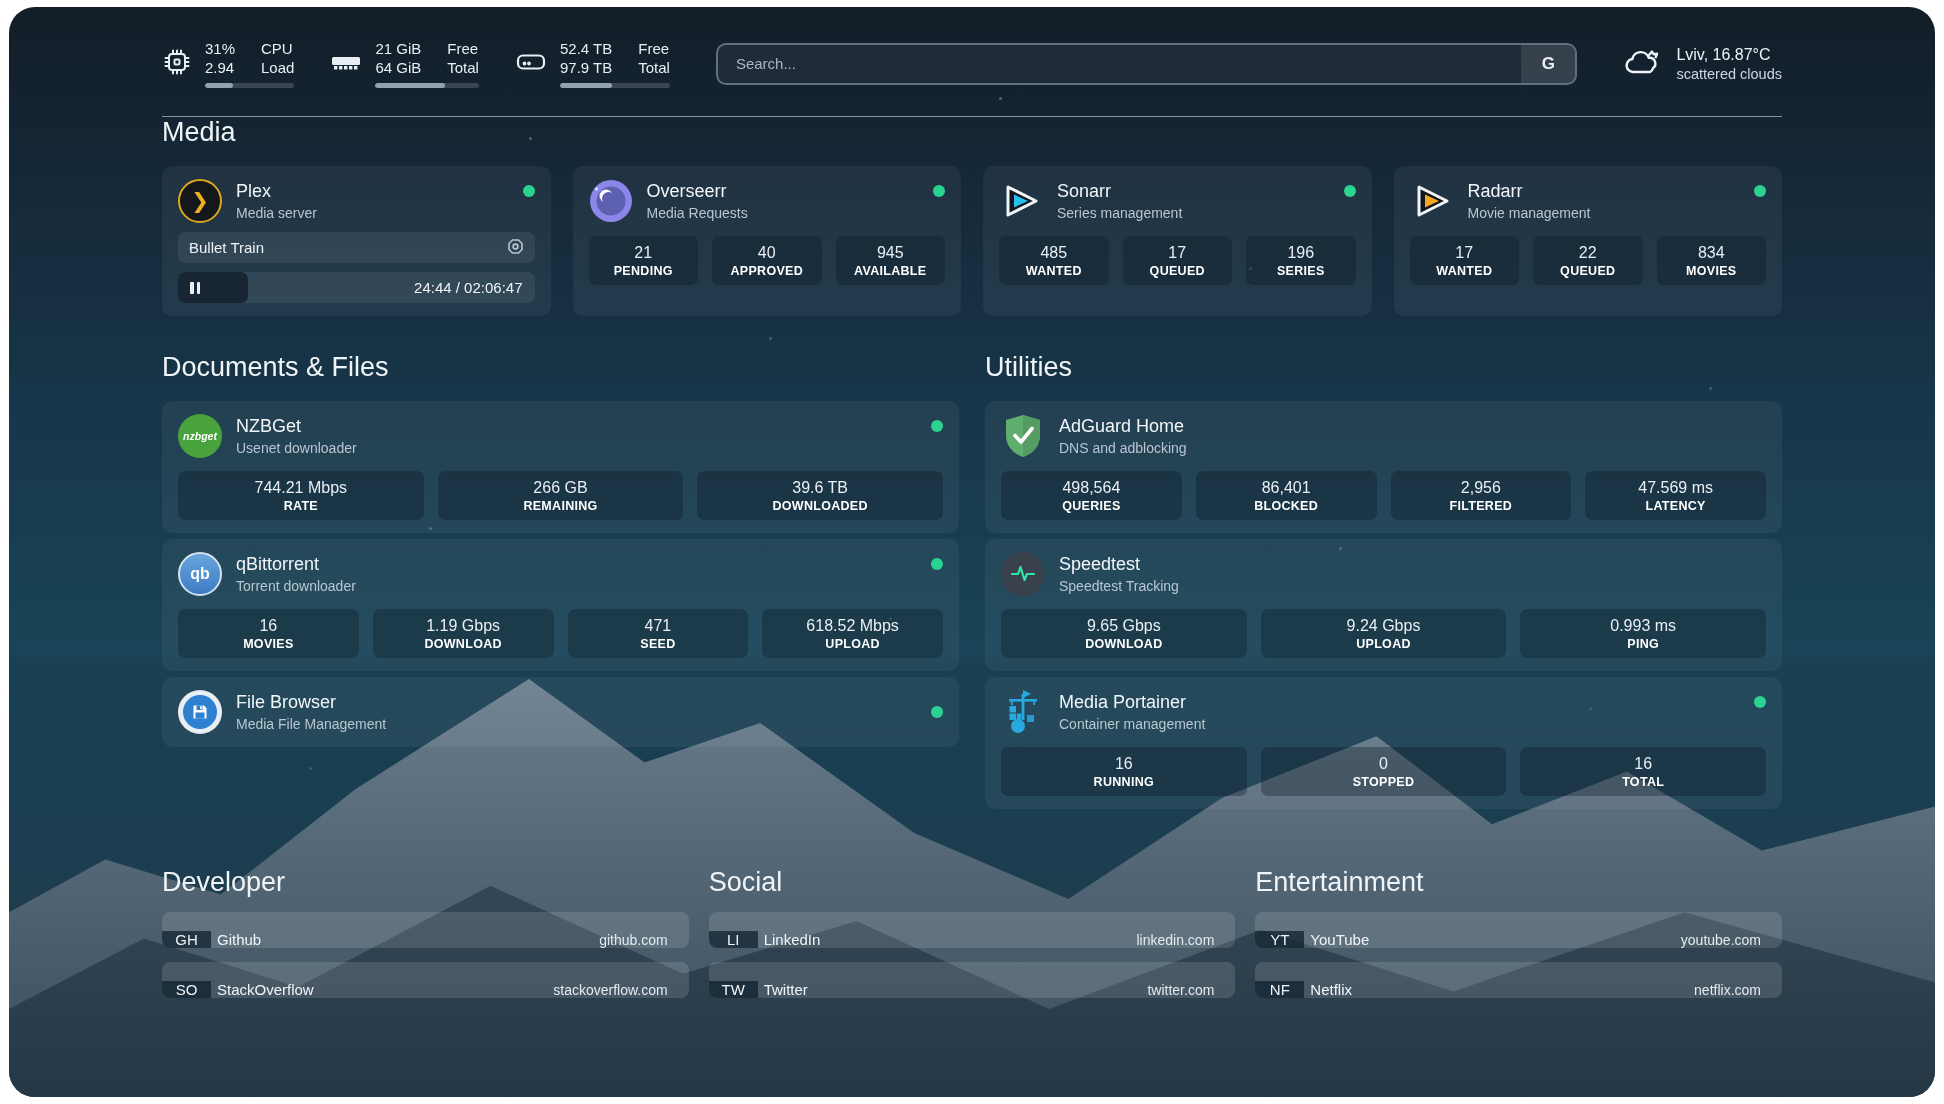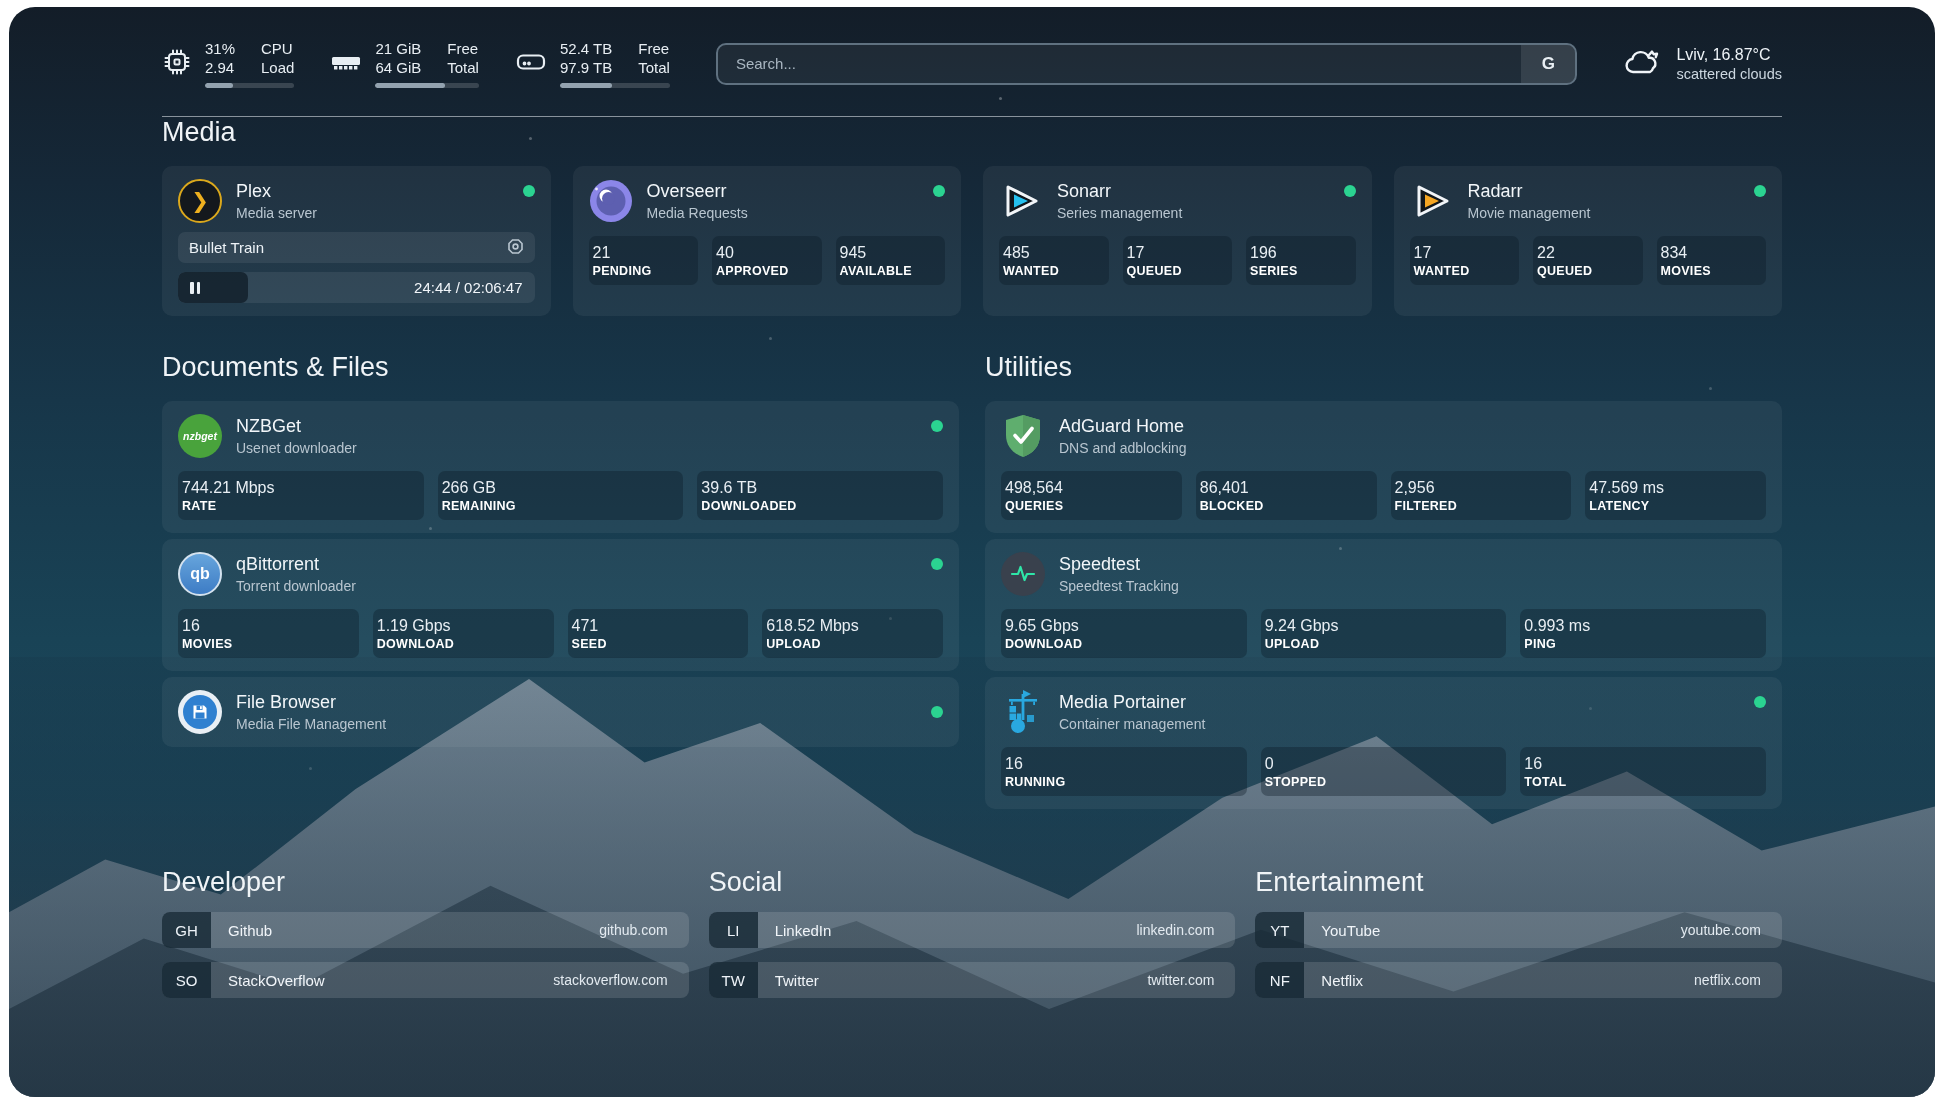--- a/index.html
+++ b/index.html
@@ -59,21 +59,21 @@
   .card-head { display:flex; align-items:center; gap:14px; }
   .logo { width:44px; height:44px; flex:none; display:flex; align-items:center; justify-content:center; }
   .titles .name { font-size:18px; font-weight:500; color:#f2f6f9; }
   .titles .desc { font-size:14px; color:#b9c6d0; margin-top:3px; }
   .dot { width:12px; height:12px; border-radius:50%; background:#2bd391; margin-left:auto; align-self:flex-start; margin-top:6px; flex:none; }
   .dot.center { align-self:center; margin-top:0; }
 
   .stats { display:grid; gap:14px; margin-top:13px; }
   .stats.c3 { grid-template-columns:repeat(3,1fr); }
   .stats.c4 { grid-template-columns:repeat(4,1fr); }
-  .stat { background:rgba(9,24,34,.34); border-radius:7px; padding:8px 4px 7px; }
+  .stat { background:rgba(9,24,34,.34); border-radius:7px; padding:8px 4px 7px; text-align:center; }
   .stat-value { font-size:16px; color:#e9eff4; }
   .stat-label { font-size:12.5px; font-weight:700; color:#ffffff; margin-top:2px; letter-spacing:.3px; }
 
   
   .media-row { margin-top:9px; background:rgba(255,255,255,.075); border-radius:7px; height:31px;
     display:flex; align-items:center; padding:0 11px; font-size:15px; color:#eef3f7; }
   .media-row .spacer { flex:1; }
   .progress-row { position:relative; padding:0; overflow:hidden; }
   .elapsed { position:absolute; left:0; top:0; bottom:0; background:rgba(7,17,27,.62); border-radius:7px;
     display:flex; align-items:center; padding-left:12px; }
@@ -85,24 +85,24 @@
   .circle { width:44px; height:44px; border-radius:50%; display:flex; align-items:center; justify-content:center; }
   .plex-logo { background:#14181d; border:2.5px solid #dba81c; color:#efb01f; font-size:21px; font-weight:800; }
   .nzb-logo { background:#49a33c; color:#fff; font-size:10.5px; font-weight:700; font-style:italic; }
   .qb-logo { background:linear-gradient(180deg,#67a5dc,#3d7cc5); border:2px solid #d4e2ef; color:#fff; font-size:16px; font-weight:700; }
   .fb-logo { background:#e9eff5; }
   .fb-inner { width:34px; height:34px; border-radius:50%; background:#2f80d0; display:flex; align-items:center; justify-content:center; }
   .st-logo { background:#39414d; }
 
   
   .bookmarks { display:grid; grid-template-columns:repeat(3,1fr); gap:20px; margin-top:58px; padding-bottom:38px; }
-  .bm-row { display:flex; height:36px; border-radius:8px; overflow:hidden; margin-top:14px; background:rgba(255,255,255,.13); cursor:pointer; }
+  .bm-row { display:flex; height:36px; border-radius:8px; overflow:hidden; margin-top:14px; background:rgba(255,255,255,.13); cursor:pointer;align-items:flex-end; }
   .bm-abbr { width:49px; flex:none; background:rgba(14,32,44,.74); display:flex; align-items:center; justify-content:center;
     font-size:15px; color:#eef3f8; }
-  .bm-name { display:flex; align-items:center; padding-left:17px; font-size:15px; color:#f1f5f9; }
+  .bm-name { display:flex; align-items:center; padding-left:6px; font-size:15px; color:#f1f5f9; }
   .bm-url { margin-left:auto; display:flex; align-items:center; padding-right:21px; font-size:14px; color:#e3eaf0; }
 </style>
 </head>
 <body>
 
 <div class="app">
   <div class="specks">
       <i></i>
     </div>
   <div class="mtns">

